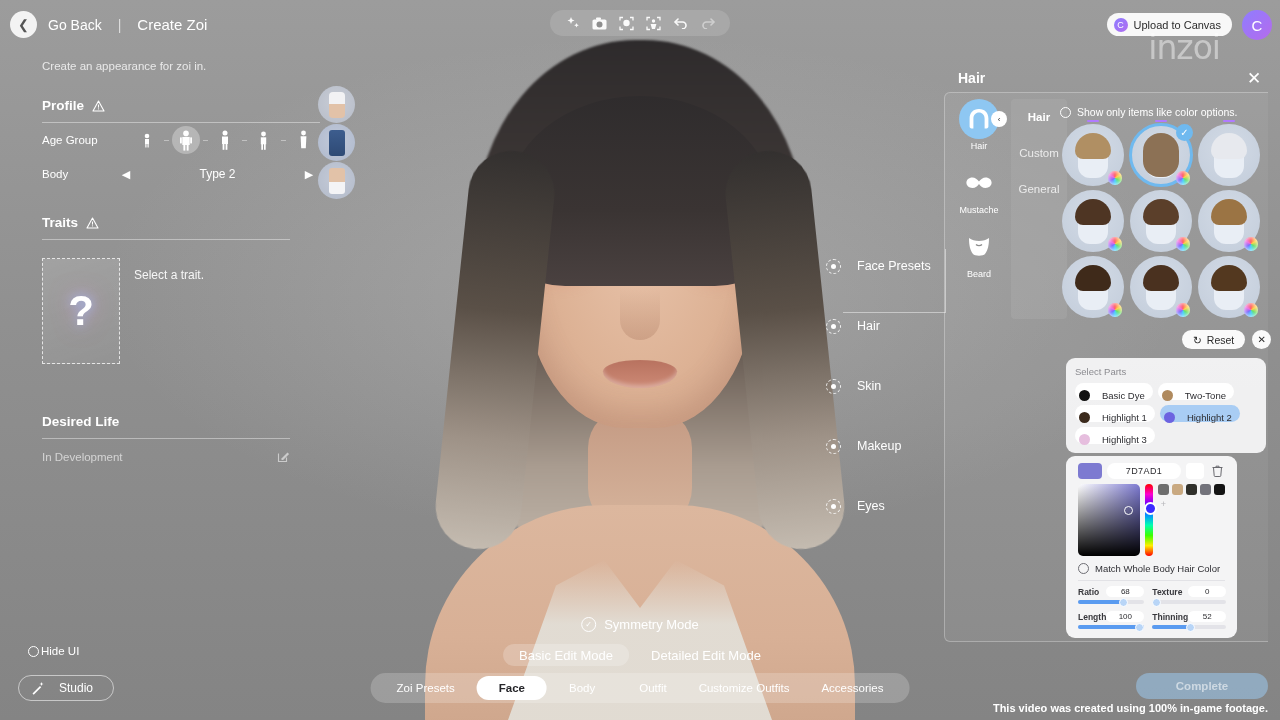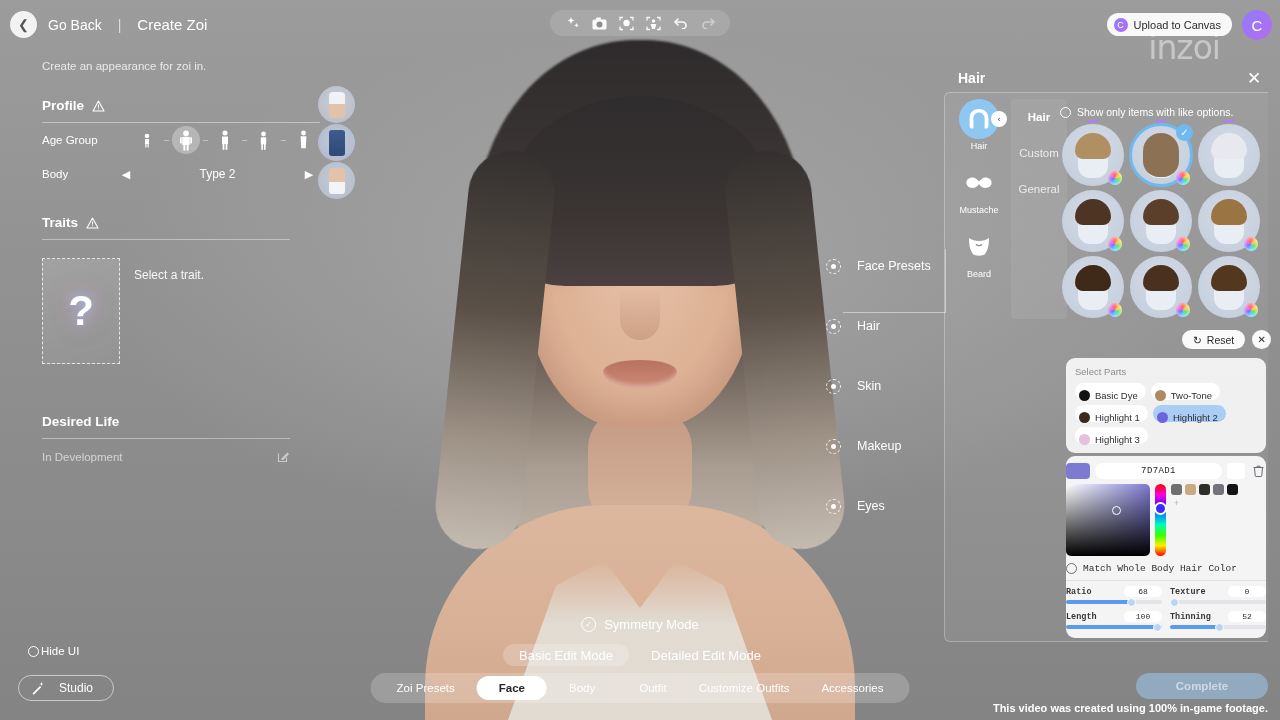--- a/index.html
+++ b/index.html
@@ -244,29 +244,29 @@
 
   
   .parts-card {
     position:absolute; left:1066px; top:358px; width:200px; border-radius:9px;
     background:rgba(248,248,249,0.93); padding:8px 9px 9px;
   }
   .parts-title { color:#8b8b90; font-size:9.5px; margin-bottom:6px; }
   .chips { display:flex; flex-wrap:wrap; gap:5px; }
   .chip {
     height:17px; padding:8px 8px 0 4px; border-radius:9px; background:#fff;
-    display:flex; align-items:center; gap:5px; font-size:9.5px; color:#2c2c30;
+    display:flex; align-items:center; gap:12px; font-size:9.5px; color:#2c2c30;
   }
   .chip.sel { background:#a9cdf4; }
   .chip-dot { width:11px; height:11px; border-radius:50%; }
 
   
   .picker-card {
-    position:absolute; left:1066px; top:456px; width:200px; height:182px; border-radius:9px;
-    background:rgba(250,250,251,0.95); padding:7px 0;font-family:Liberation Mono, monospace;
+    position:absolute; left:1066px; top:456px; width:171px; height:182px; border-radius:9px;
+    background:rgba(250,250,251,0.95); padding:7px 12px;
   }
   .pk-top { display:flex; align-items:center; gap:5px; }
   .pk-cur { width:24px; height:16px; border-radius:4px; }
   .pk-hex {
     flex:1; height:16px; border-radius:8px; background:#fff; display:flex; align-items:center; justify-content:center;
     font-size:9px; color:#2c2c30; letter-spacing:.4px;
   }
   .pk-white { width:18px; height:16px; border-radius:4px; background:#fff; }
   .pk-trash { width:16px; height:16px; display:flex; align-items:center; justify-content:center; font-size:10px; color:#6a6a70; }
   .pk-main { display:flex; gap:5px; margin-top:5px; }
@@ -623,21 +623,21 @@
 
       <div class="sub-col">
         <div class="sub sel">Hair</div>
         <div class="sub dim">Custom</div>
         <div class="sub dim">General</div>
       </div>
     </div>
 
     <div class="color-toggle">
       <span class="radio-o"></span>
-      <span class="ct-label">Show only items with like options.</span>
+      <span class="ct-label">Show only items like color options.</span>
     </div>
 
     <div class="hgrid">
       <div class="hcell">
         <span class="hgrid-top-tick"></span>
         <span class="hc-bg"></span>
           <span class="hc-head"></span>
         <span class="hc-hair" style="background:#b08f63"></span>
         <span class="hc-swatch"></span>
       </div>

